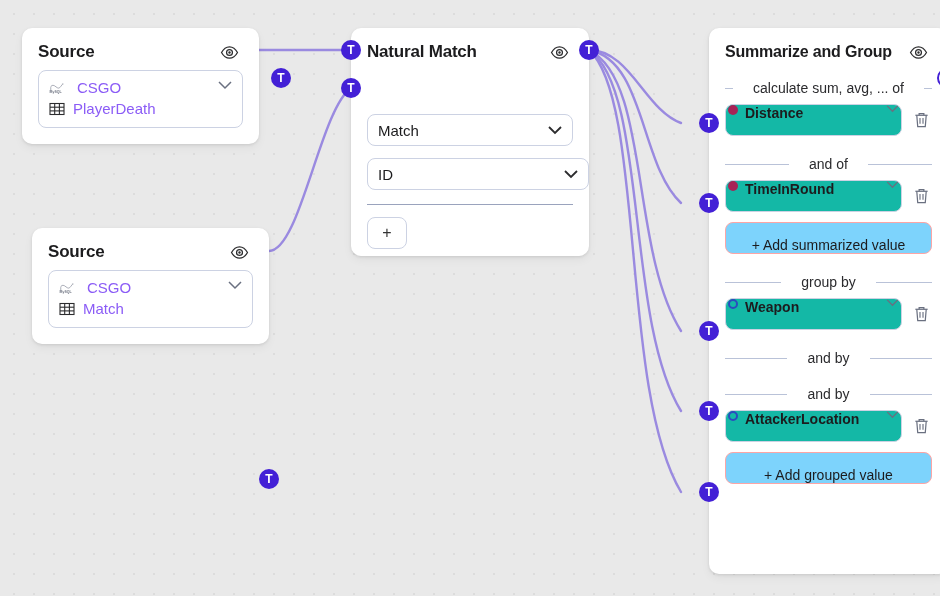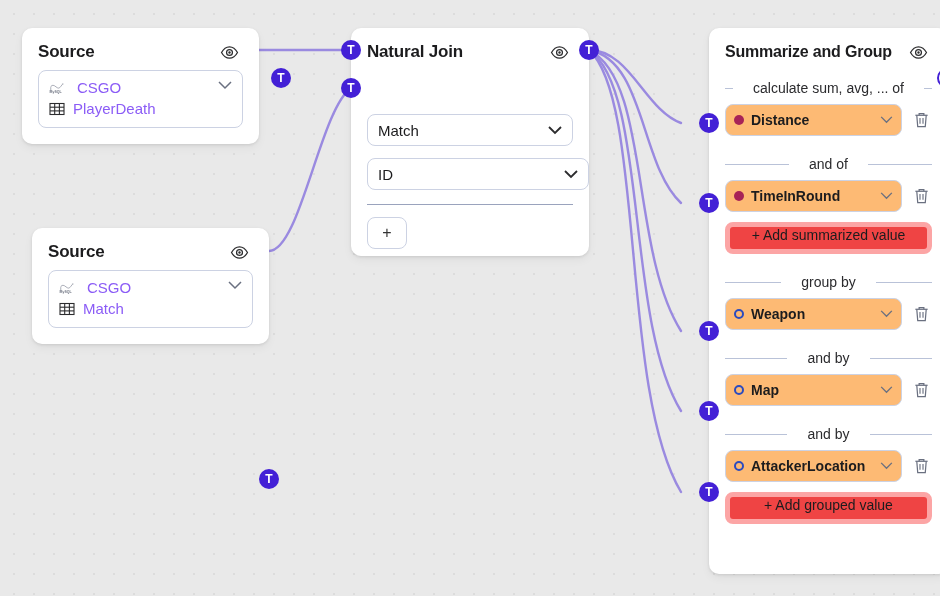--- a/index.html
+++ b/index.html
@@ -125,26 +125,26 @@
     display: flex;
     align-items: center;
     gap: 8px;
   }
   .field-select {
     flex: 1 1 auto;
     border: 1px solid #ccd2e3;
     border-radius: 8px;
     height: 32px;
     display: flex;
-    align-items: center;
-    padding: 0 8px;
+    align-items: flex-start;
+    padding: 0 2px;
     font-size: 14px;
     font-weight: bold;
     color: #1c1c1e;
-    background: #fdba74;
+    background: #14b8a6;
   }
   .field-select .fname { flex: 1; }
   .dot-num {
     width: 10px; height: 10px;
     border-radius: 50%;
     background: #a72357;
     margin-right: 7px;
     flex: 0 0 auto;
   }
   .dot-cat {
@@ -156,28 +156,28 @@
   }
   .trash-btn {
     width: 22px; height: 24px;
     flex: 0 0 auto;
     display: flex; align-items: center; justify-content: center;
   }
   .add-btn {
     margin-top: 10px;
     width: 100%;
     height: 32px;
-    border: 5px solid #fca5a5;
+    border: 1px solid #fca5a5;
     border-radius: 8px;
     display: flex;
-    align-items: flex-start;
+    align-items: flex-end;
     justify-content: center;
     font-size: 14px;
     color: #1c1c1e;
-    background: #ef4444;
+    background: #7dd3fc;
   }
 
   
   .port {
     position: absolute;
     width: 20px; height: 20px;
     border-radius: 50%;
     background: #4320d6;
     color: #fff;
     font-size: 12px;
@@ -290,21 +290,21 @@
         </svg>
       </div>
     </div>
     <div class="port" style="left:227px; top:241px;">
       <span>T</span>
     </div>
   </div>
 
   <div class="node" style="left:351px; top:28px; width:238px; height:228px;">
     <div class="node-head">
-      <div class="node-title">Natural Join</div>
+      <div class="node-title">Natural Match</div>
       <div class="eye-icon">
         <svg width="19" height="19" viewBox="0 0 20 20">
           <path d="M1.6 10 C4 5.6 7 4 10 4 C13 4 16 5.6 18.4 10 C16 14.4 13 16 10 16 C7 16 4 14.4 1.6 10 Z" fill="none" stroke="#2c2c2e" stroke-width="1.3"></path>
           <circle cx="10" cy="10" r="3.1" fill="none" stroke="#2c2c2e" stroke-width="1.3"></circle>
           <circle cx="10" cy="10" r="1.25" fill="#2c2c2e"></circle>
         </svg>
       </div>
     </div>
     <div class="node-body" style="padding-top:44px;">
       <div class="select">
@@ -420,61 +420,44 @@
             <path d="M7.4 7.5 V13.5 M10.6 7.5 V13.5" stroke="#6a7080" stroke-width="1.2" fill="none"></path>
           </svg>
         </div>
       </div>
 
       <div class="sec-label" style="margin-top:20px;">
         <span class="line"></span>
         <span>and by</span>
         <span class="line"></span>
       </div>
+
+      <div class="sec-label" style="margin-top:20px;">
+        <span class="line"></span>
+        <span>and by</span>
+        <span class="line"></span>
+      </div>
       <div class="field-row">
         <div class="field-select">
           <span class="dot-cat"></span>
-          <span class="fname">Map</span>
+          <span class="fname">AttackerLocation</span>
           <svg width="13" height="8" viewBox="0 0 14 9">
             <path d="M1 1 L7 7 L13 1" fill="none" stroke="#6a7080" stroke-width="1.5"></path>
           </svg>
         </div>
         <div class="trash-btn">
           <svg width="17" height="18" viewBox="0 0 18 19">
             <path d="M2.5 4.5 H15.5" stroke="#6a7080" stroke-width="1.3" fill="none"></path>
             <path d="M6.5 4.5 V2.8 H11.5 V4.5" stroke="#6a7080" stroke-width="1.3" fill="none"></path>
             <path d="M4 4.5 L5 16.5 H13 L14 4.5" stroke="#6a7080" stroke-width="1.3" fill="none"></path>
             <path d="M7.4 7.5 V13.5 M10.6 7.5 V13.5" stroke="#6a7080" stroke-width="1.2" fill="none"></path>
           </svg>
         </div>
       </div>
 
-      <div class="sec-label" style="margin-top:20px;">
-        <span class="line"></span>
-        <span>and by</span>
-        <span class="line"></span>
-      </div>
-      <div class="field-row">
-        <div class="field-select">
-          <span class="dot-cat"></span>
-          <span class="fname">AttackerLocation</span>
-          <svg width="13" height="8" viewBox="0 0 14 9">
-            <path d="M1 1 L7 7 L13 1" fill="none" stroke="#6a7080" stroke-width="1.5"></path>
-          </svg>
-        </div>
-        <div class="trash-btn">
-          <svg width="17" height="18" viewBox="0 0 18 19">
-            <path d="M2.5 4.5 H15.5" stroke="#6a7080" stroke-width="1.3" fill="none"></path>
-            <path d="M6.5 4.5 V2.8 H11.5 V4.5" stroke="#6a7080" stroke-width="1.3" fill="none"></path>
-            <path d="M4 4.5 L5 16.5 H13 L14 4.5" stroke="#6a7080" stroke-width="1.3" fill="none"></path>
-            <path d="M7.4 7.5 V13.5 M10.6 7.5 V13.5" stroke="#6a7080" stroke-width="1.2" fill="none"></path>
-          </svg>
-        </div>
-      </div>
-
       <div class="add-btn">
         <span>+  Add grouped value</span>
       </div>
     </div>
 
     <div class="port hollow" style="left:228px; top:40px;">
       <span>T</span>
     </div>
     <div class="port" style="left:-10px; top:85px;">
       <span>T</span>

